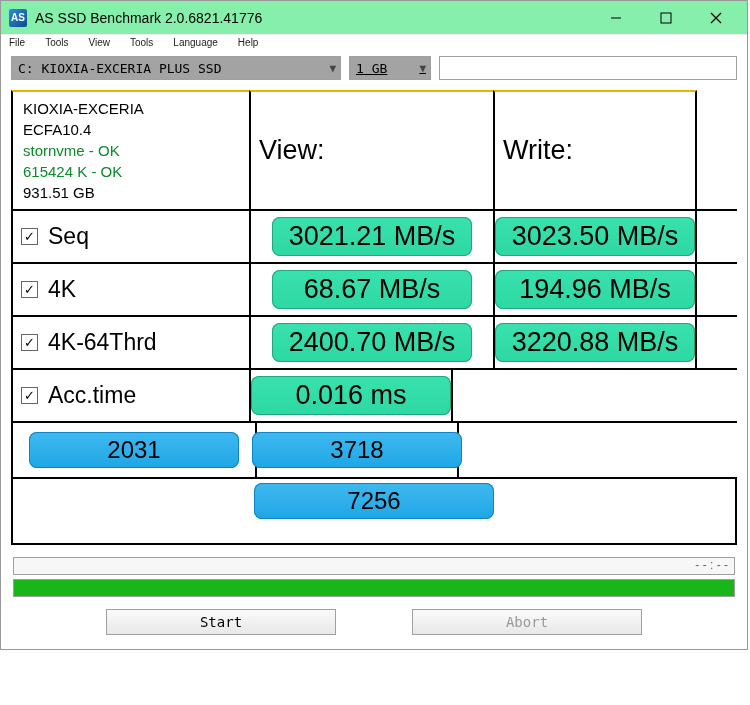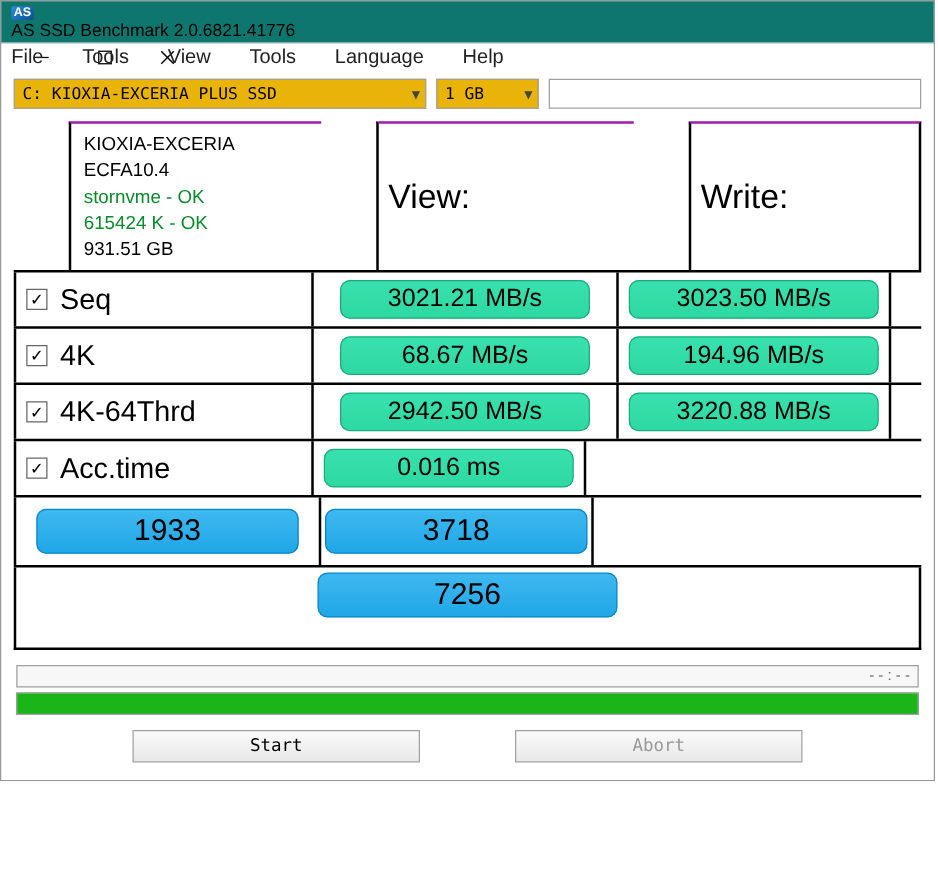--- a/index.html
+++ b/index.html
@@ -12,103 +12,103 @@
     color: #000;
     width: 750px;
   }
   .window {
     border: 1px solid #999;
     width: 748px;
     background: #fff;
   }
   .titlebar {
     display: flex;
+    align-items: center;
     padding: 4px 6px 4px 8px;
     height: 34px;
-    background: #0f766e;
+    background: #86efac;
     border-bottom: 1px solid #eee;
-    flex-direction: column;
   }
   .titlebar .icon {
     width: 18px; height: 18px;
     background: linear-gradient(135deg,#2b8fd8,#0c4e8a);
     border-radius: 2px;
     margin-right: 8px;
     display: flex; align-items:center; justify-content:center;
     color:#fff; font-size:10px; font-weight:bold;
   }
   .titlebar .title { flex: 1; font-size: 14px; color:#000; }
   .winbtns { display:flex; }
   .winbtn {
     width: 50px; height: 28px;
     display:flex; align-items:center; justify-content:center;
     color:#222; font-size:12px;
   }
   .menubar {
     display:flex;
     padding: 2px 8px 6px 8px;
-    gap: 31px;
-    font-size: 16px;
+    gap: 20px;
+    font-size: 10px;
     color: #222;
   }
   .menubar span { cursor: default; }
   .selectors {
     display:flex;
     padding: 2px 10px 6px 10px;
     gap: 8px;
     align-items:center;
   }
   .dropdown {
     display:flex; align-items:center; justify-content:space-between;
     border:1px solid #a0a0a0;
-    background:#eab308;
+    background:#a3a3a3;
     height: 24px;
     padding: 0 4px 0 6px;
     font-family: Consolas, monospace;
     font-size: 13px;
   }
   .dropdown.drive { width: 330px; }
-  .dropdown.size  { width: 82px; }
+  .dropdown.size  { width: 82px; text-decoration: underline; }
   .dropdown .chev { font-size:11px; color:#444; }
   .textbox {
     flex:1;
     border:1px solid #a0a0a0;
     height:24px;
     background:#fff;
   }
   .grid {
     margin: 4px 10px 6px 10px;
   }
   .row {
     display:flex;
     border-bottom: 2px solid #000;
   }
-  .row:first-child .cell { border-top: 2px solid #a21caf; margin-left: 44px; }
+  .row:first-child .cell { border-top: 2px solid #eab308; }
   .cell {
     border-left: 2px solid #000;
     padding: 6px 8px;
     display:flex;
     align-items:center;
   }
   .cell:last-child { border-right: 2px solid #000; }
   .col-label { width: 238px; font-size: 23px; font-weight: 400; }
   .col-read  { width: 244px; justify-content:center; font-size:27px; }
-  .col-write { width: 220px; justify-content:center; font-size:27px; }
+  .col-write { width: 204px; justify-content:center; font-size:27px; }
   .info-cell {
     flex-direction: column;
     align-items: flex-start;
     font-size: 15px;
     line-height: 1.4;
     padding: 6px 10px;
   }
   .info-cell .ok { color: #0a8a2a; }
   .pill {
     border-radius: 8px;
     padding: 4px 10px;
-    font-size: 20px;
+    font-size: 27px;
     color:#000;
     text-align:center;
     min-width: 200px;
   }
   .pill.green {
     background: linear-gradient(#38e1ae,#2ed8a2);
     box-shadow: inset 0 0 0 1px #1fa87b;
   }
   .pill.blue {
     background: linear-gradient(#3fb9f0,#1fa6e6);
@@ -251,40 +251,40 @@
           <div class="pill green">194.96 MB/s</div>
         </div>
     </div>
 
     <div class="row">
       <div class="cell col-label">
         <span class="chk">✓</span>
         <span>4K-64Thrd</span>
       </div>
       <div class="cell col-read">
-          <div class="pill green">2942.50 MB/s</div>
+          <div class="pill green">2400.70 MB/s</div>
         </div>
       <div class="cell col-write">
           <div class="pill green">3220.88 MB/s</div>
         </div>
     </div>
 
     <div class="row">
       <div class="cell col-label">
         <span class="chk">✓</span>
         <span>Acc.time</span>
       </div>
       <div class="cell col-write">
           <div class="pill green">0.016 ms</div>
         </div>
     </div>
 
     <div class="row score-row">
       <div class="cell col-read">
-          <div class="pill blue">1933</div>
+          <div class="pill blue">2031</div>
         </div>
       <div class="cell col-write">
           <div class="pill blue">3718</div>
         </div>
     </div>
 
     <div class="total-row">
       <div class="pill blue" style="min-width:240px;">7256</div>
     </div>
 

